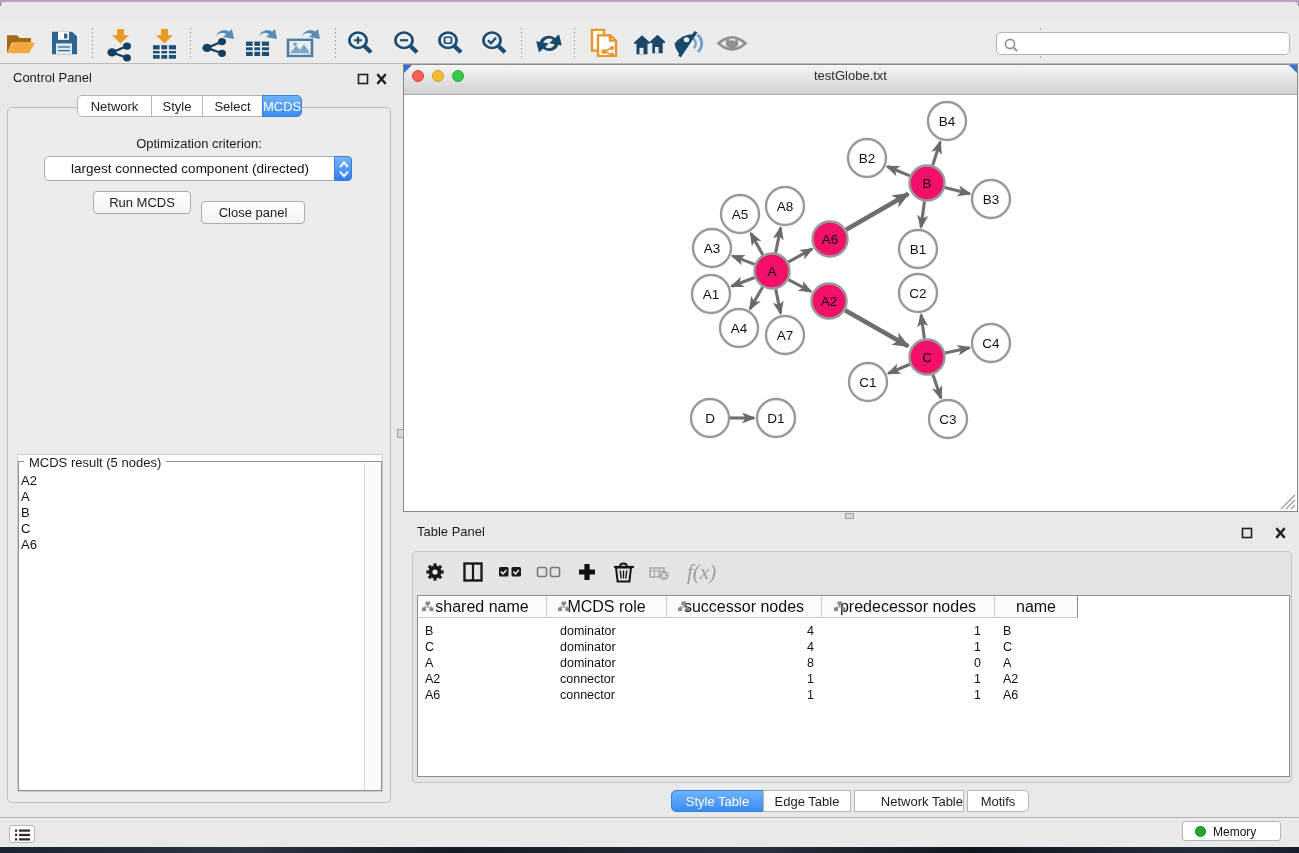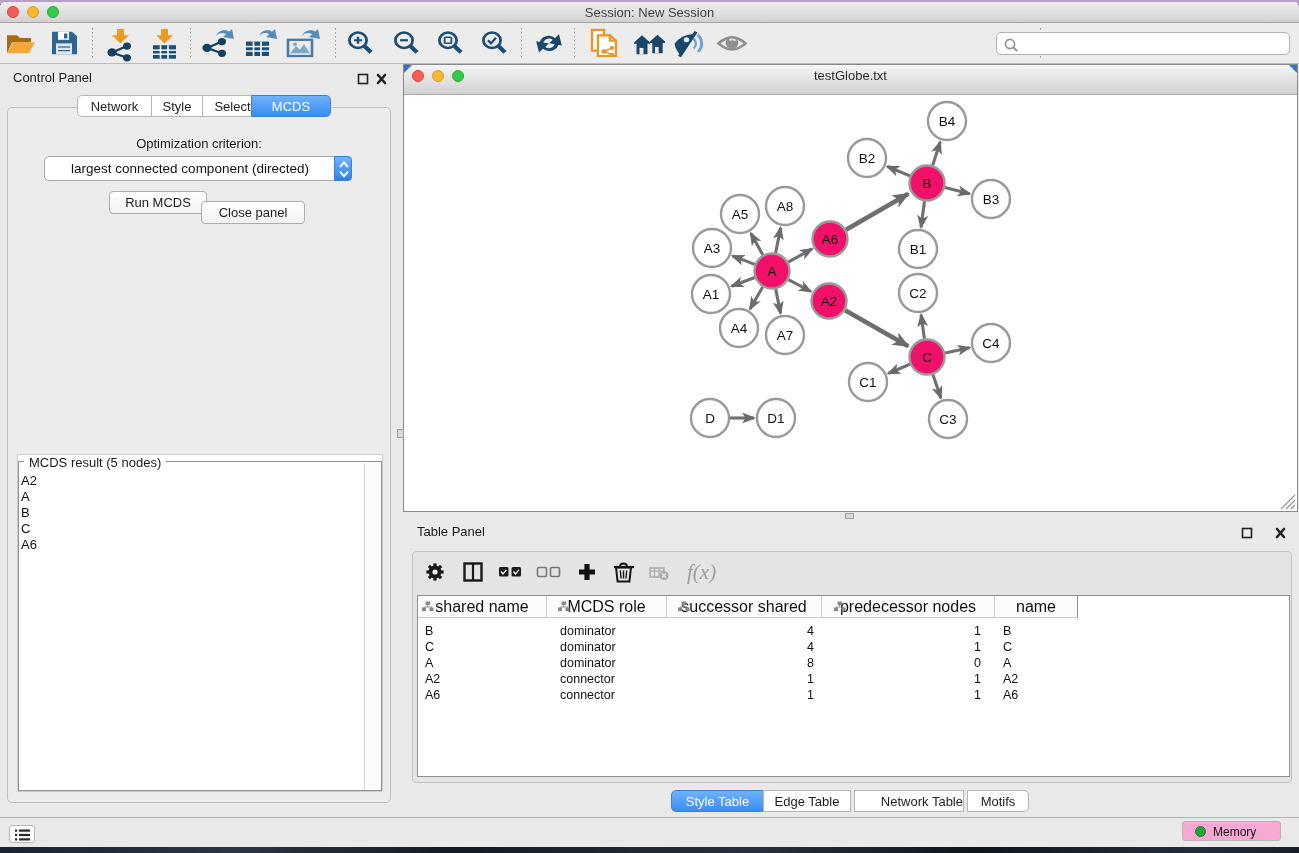--- a/index.html
+++ b/index.html
@@ -46,35 +46,29 @@
 #tblArea { top:595px; left:417px; width:873px; height:182px; background:#fff; border:1px solid #8f8f8f; }
 .thCell { position:absolute; top:0; height:22px; background:#fcfcfc; border-right:1px solid #cccccc;
   border-bottom:1px solid #cccccc; font-size:16px; color:#111; text-align:center; line-height:22px; }
 .trow { position:absolute; height:16px; font-size:12.5px; color:#111; }
 .trow span { position:absolute; top:1px; }
 .bTabs { position:absolute; top:790px; height:22px; }
 
 #statusBar { top:817px; left:0; width:1299px; height:31px; background:#e9e9e9; border-top:1px solid #b3b3b3; }
 #listBtn { position:absolute; top:825px; left:9px; width:26px; height:18px; background:#fdfdfd;
   border:1px solid #b6b6b6; border-radius:3px; }
-#memBtn { position:absolute; top:821px; left:1182px; width:99px; height:20px; background:#f9a8d4;
+#memBtn { position:absolute; top:821px; left:1182px; width:99px; height:20px; background:#ffffff;
   border:1px solid #b6b6b6; border-radius:3px; font-size:12px; color:#111; }
 #deskBottom { top:847px; left:0; width:1299px; height:6px;
   background:linear-gradient(90deg,#1a2430,#2c3542 18%,#141b24 35%,#27303c 58%,#10161e 75%,#232d3a 92%,#161f29); }
 </style>
 </head>
 <body>
 <div class="abs" id="deskTop"></div>
 <div class="abs" id="mainWin">
-  <div class="abs" id="titlebar">
-    <div class="light" style="left:7px; background:#f55f57; border:1px solid #d8403a;"></div>
-    <div class="light" style="left:27px; background:#f5b92e; border:1px solid #d79c2c;"></div>
-    <div class="light" style="left:47px; background:#35ca49; border:1px solid #2aa838;"></div>
-    <div class="abs" id="titleText">Session: New Session</div>
-  </div>
   <div class="abs" id="toolbar">
   <svg class="abs" style="top:0; left:0;" width="1299" height="41" viewBox="0 0 1299 41">
     <g stroke="#9a9a9a" stroke-width="1" stroke-dasharray="1.5,2.5">
       <line x1="92.5" y1="5" x2="92.5" y2="36"></line>
       <line x1="190.5" y1="5" x2="190.5" y2="36"></line>
       <line x1="335.5" y1="5" x2="335.5" y2="36"></line>
       <line x1="521.5" y1="5" x2="521.5" y2="36"></line>
       <line x1="574.5" y1="5" x2="574.5" y2="36"></line>
       <line x1="1040.5" y1="5" x2="1040.5" y2="36"></line>
     </g>
@@ -209,37 +203,37 @@
     </svg>
   </div>
   </div>
 </div>
 <div class="abs" id="cpTitle">Control Panel</div>
 <div class="abs" id="cpPanel"></div>
 <div class="abs" id="cpTabs">
   <div class="tab" style="left:0; width:75px; border-radius:5px 0 0 5px;">Network</div>
   <div class="tab" style="left:74px; width:52px;">Style</div>
   <div class="tab" style="left:125px; width:61px;">Select</div>
-  <div class="tab tabSel" style="left:174px; width:80px; border-radius:0 5px 5px 0;">MCDS</div>
+  <div class="tab tabSel" style="left:185px; width:40px; border-radius:0 5px 5px 0;">MCDS</div>
 </div>
 <svg class="abs" style="top:71px; left:357px;" width="34" height="16" viewBox="0 0 34 16">
   <rect x="1.5" y="3.5" width="9" height="9" fill="none" stroke="#222" stroke-width="1.6"></rect>
   <path d="M21 4 L28 12 M28 4 L21 12" stroke="#222" stroke-width="2.6" stroke-linecap="round"></path>
 </svg>
 <div class="abs" id="optLabel">Optimization criterion:</div>
 <div class="abs" id="optSelect">
     <div class="txt">largest connected component (directed)</div>
     <div class="cap">
 <svg style="position:absolute; top:2px; left:3px;" width="12" height="20" viewBox="0 0 12 20">
 <path d="M2 8 L6 3.4 L10 8" fill="none" stroke="#fff" stroke-width="2"></path>
 <path d="M2 12.6 L6 17.2 L10 12.6" fill="none" stroke="#fff" stroke-width="2"></path>
 </svg>
     </div>
   </div>
-<div class="cpBtn" style="left:93px; width:98px;margin-left:16px;">Run MCDS</div>
+<div class="cpBtn" style="left:93px; width:98px;">Run MCDS</div>
 <div class="cpBtn" style="left:201px; width:104px;margin-top:10px;">Close panel</div>
 <div class="abs" id="mcdsBox"></div>
 <div class="abs" id="mcdsInner"></div>
 <div class="abs" id="mcdsLabel">MCDS result (5 nodes)</div>
 <div class="abs" id="mcdsScroll"></div>
 <div class="abs" id="mcdsList">A2<br>A<br>B<br>C<br>A6</div>
 <div class="abs" id="netWin">
   <div class="abs" id="netTitle">
     <div class="light" style="left:8px; top:5px; background:#f55f57; border:1px solid #d8403a;"></div>
     <div class="light" style="left:28px; top:5px; background:#f5b92e; border:1px solid #d79c2c;"></div>
@@ -381,21 +375,21 @@
     <line x1="235" y1="8" x2="235" y2="17" stroke="#8a8a8a" stroke-width="1.2"></line>
     <circle cx="240" cy="15.5" r="4.6" fill="#8a8a8a"></circle>
     <path d="M238 13.5 l4 4 M242 13.5 l-4 4" stroke="#ececec" stroke-width="1.3"></path>
   </g>
 
   <text x="263" y="19" font-family="Liberation Serif, serif" font-style="italic" font-size="21" fill="#9d9d9d">f(x)</text>
 </svg>
 <div class="abs" id="tblArea">
   <div class="thCell" style="left:0; width:129px;">shared name</div>
   <div class="thCell" style="left:129px; width:120px;">MCDS role</div>
-  <div class="thCell" style="left:249px; width:155px;">successor shared</div>
+  <div class="thCell" style="left:249px; width:155px;">successor nodes</div>
   <div class="thCell" style="left:404px; width:173px;">predecessor nodes</div>
   <div class="thCell" style="left:577px; width:83px; border-right:1px solid #8f8f8f;text-align:center;">name</div>
 </div>
 <svg class="abs" style="top:601px; left:422px;" width="450" height="12" viewBox="0 0 450 12">
   <g fill="#888">
     <rect x="3.5" y="0.5" width="4.5" height="3.6"></rect>
       <rect x="0" y="6.5" width="4" height="3.6"></rect>
       <rect x="7.5" y="6.5" width="4" height="3.6"></rect>
     <path d="M5.5 4 v2 M2 6 h7.5 M2 6 v1 M9.5 6 v1" stroke="#888" stroke-width="0.9" fill="none"></path>
   </g>

